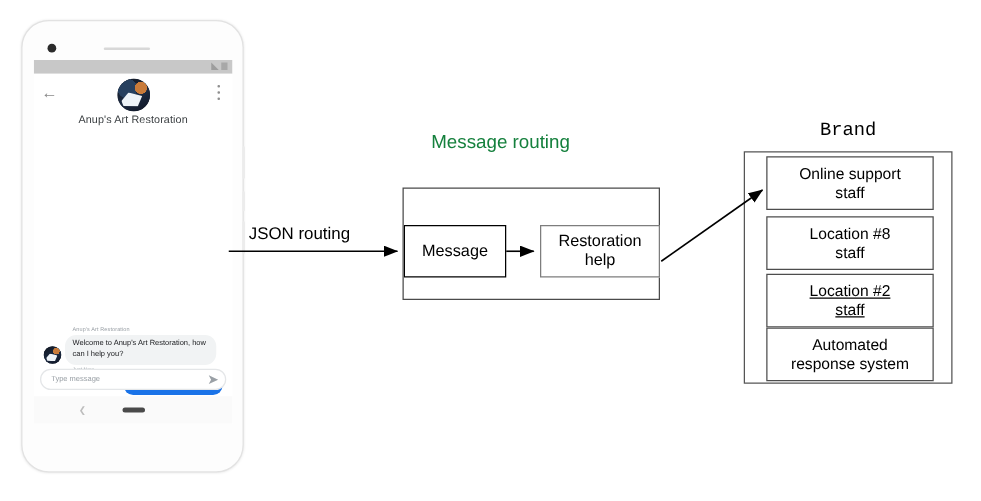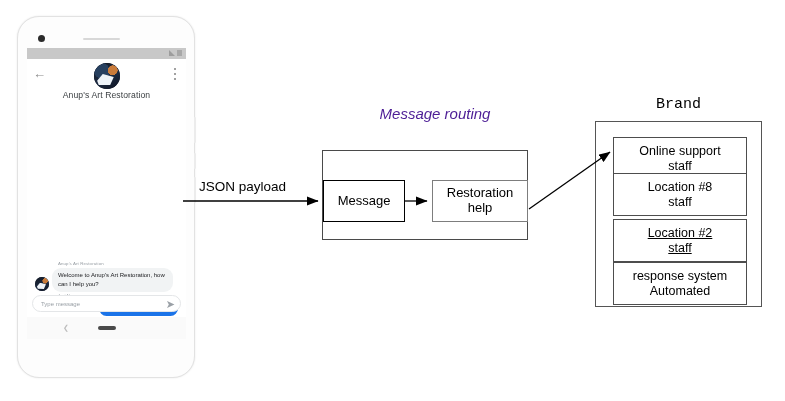--- a/index.html
+++ b/index.html
@@ -329,25 +329,24 @@
     font-size: 13px;
     line-height: 1.15;
     color: #000;
   }
 
   #infra-title {
     position: absolute;
     left: 345px;
     top: 105px;
     width: 180px;
-    text-align: center;
+    text-align: left;
     font-size: 15px;
     line-height: 1.25;
-    color: #4c1d95;
-    font-style: italic;
+    color: #15803d;
   }
   #infra-box {
     left: 322px; top: 150px; width: 206px; height: 90px;
     border: 1.2px solid #4a4a4a;
   }
   #webhook-box {
     left: 323px; top: 180px; width: 82px; height: 42px;
   }
   #destination-box {
     left: 432px; top: 180px; width: 96px; height: 42px;
@@ -364,21 +363,21 @@
   }
   #brand-box {
     left: 595px; top: 121px; width: 167px; height: 186px;
     border: 1.2px solid #555;
   }
   .brand-item {
     left: 613px; width: 134px; height: 43px;
     border: 1.3px solid #4d4d4d;
     font-size: 12.5px;
   }
-  #brand-item-0 { top: 137px; }
+  #brand-item-0 { top: 125px; }
   #brand-item-1 { top: 173px; }
   #brand-item-2 { top: 219px; text-decoration: underline; }
   #brand-item-3 { top: 262px; }
 
   #json-payload-label {
     left: 199px;
     top: 179px;
   }
 
   svg.arrows {
@@ -450,21 +449,21 @@
     </div>
 
     <div id="nav-bar">
       <div id="nav-back-icon">❮</div>
       <div id="nav-home-pill"></div>
     </div>
 
   </div>
 </div>
 
-<div id="json-payload-label" class="dgm-label">JSON payload</div>
+<div id="json-payload-label" class="dgm-label">JSON routing</div>
 
 <div id="infra-title">
   <div>Message routing</div>
 </div>
 
 <div id="infra-box" class="box"></div>
 
 <div id="webhook-box" class="box">Message</div>
 
 <div id="destination-box" class="box">
@@ -490,22 +489,22 @@
   </div>
 </div>
 <div id="brand-item-2" class="box brand-item">
   <div>
     <div>Location #2</div>
     <div>staff</div>
   </div>
 </div>
 <div id="brand-item-3" class="box brand-item">
   <div>
+    <div>Automated</div>
     <div>response system</div>
-    <div>Automated</div>
   </div>
 </div>
 
 <svg class="arrows" viewBox="0 0 785 401" xmlns="http://www.w3.org/2000/svg">
   <defs>
     <marker id="ah" markerWidth="9" markerHeight="7" refX="8.5" refY="3.5" orient="auto">
       <polygon points="0 0, 9 3.5, 0 7" fill="#000"></polygon>
     </marker>
   </defs>
 

